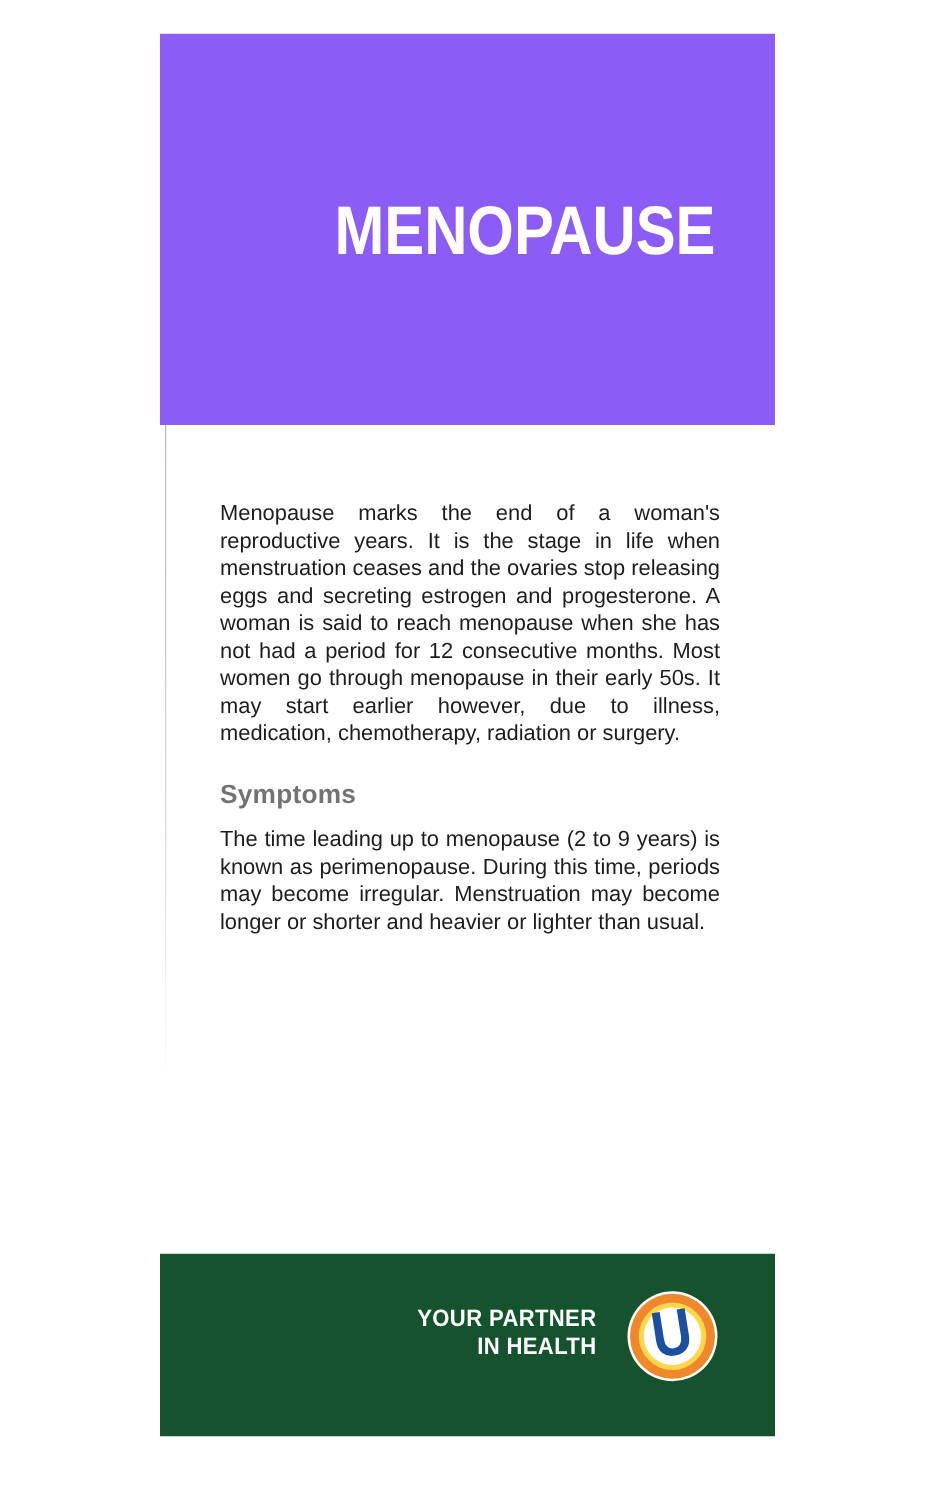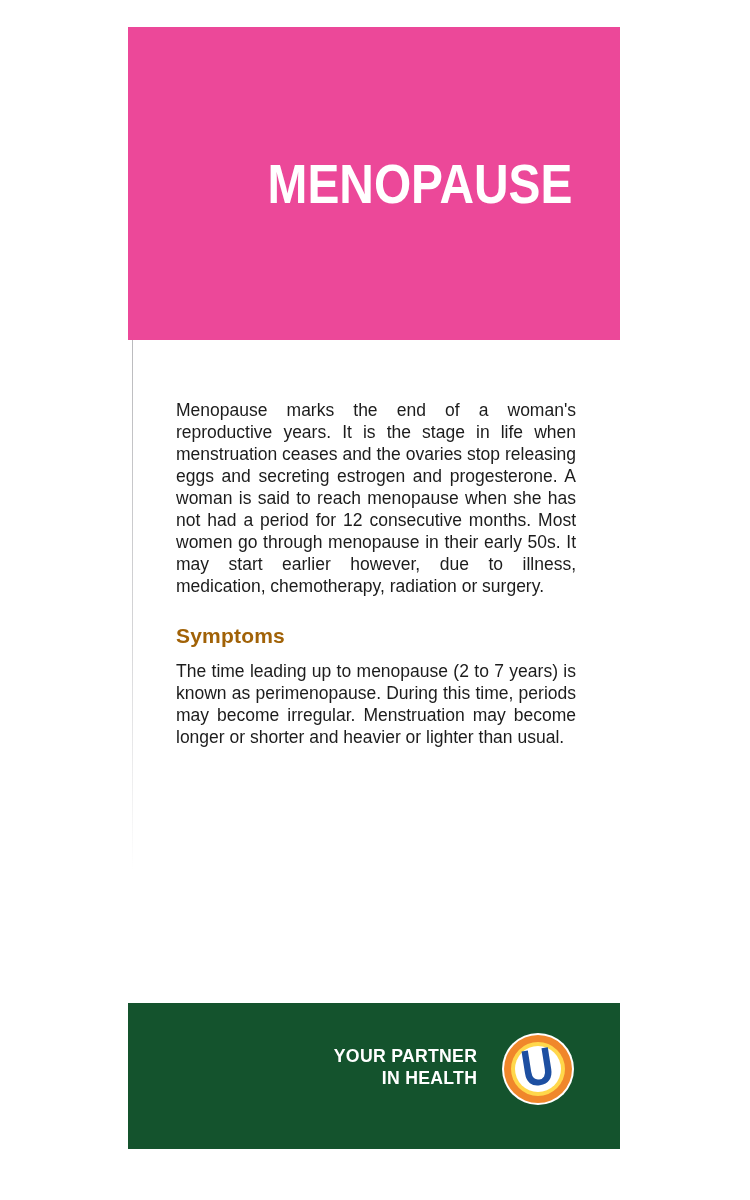--- a/index.html
+++ b/index.html
@@ -11,21 +11,21 @@
     background: #ffffff;
     overflow: hidden;
     font-family: "Liberation Sans", sans-serif;
   }
 
   
   .header-block {
     position: absolute;
     left: 128px; top: 27px;
     width: 492px; height: 313px;
-    background: #ec4899;
+    background: #8b5cf6;
     display: flex;
     align-items: center;
     justify-content: flex-end;
     padding-right: 48px;
   }
   .pamphlet-title {
     color: #ffffff;
     font-size: 55px;
     font-weight: bold;
     letter-spacing: 0px;
@@ -53,21 +53,21 @@
     width: 400px;
     color: #1C1C1C;
   }
   .body-paragraph {
     font-size: 17.5px;
     line-height: 22px;
     text-align: justify;
     text-justify: inter-word;
   }
   .section-heading {
-    color: #a16207;
+    color: #737373;
     font-size: 21px;
     font-weight: bold;
     letter-spacing: 0.2px;
     margin-top: 27px;
     margin-bottom: 12px;
   }
 
   
   .footer-block {
     position: absolute;
@@ -133,21 +133,21 @@
 
   <div class="header-block">
     <h1 class="pamphlet-title">MENOPAUSE</h1>
   </div>
 
   <div class="fold-line"></div>
 
   <div class="content">
     <p class="body-paragraph">Menopause marks the end of a woman's reproductive years. It is the stage in life when menstruation ceases and the ovaries stop releasing eggs and secreting estrogen and progesterone. A woman is said to reach menopause when she has not had a period for 12 consecutive months. Most women go through menopause in their early 50s. It may start earlier however, due to illness, medication, chemotherapy, radiation or surgery.</p>
     <h2 class="section-heading">Symptoms</h2>
-    <p class="body-paragraph">The time leading up to menopause (2 to 7 years) is known as perimenopause. During this time, periods may become irregular. Menstruation may become longer or shorter and heavier or lighter than usual.</p>
+    <p class="body-paragraph">The time leading up to menopause (2 to 9 years) is known as perimenopause. During this time, periods may become irregular. Menstruation may become longer or shorter and heavier or lighter than usual.</p>
   </div>
 
   <div class="footer-block">
     <div class="tagline">
       <div>YOUR PARTNER</div>
       <div>IN HEALTH</div>
     </div>
     <div class="logo">
       <div class="logo-ring-orange">
         <div class="logo-ring-yellow">

